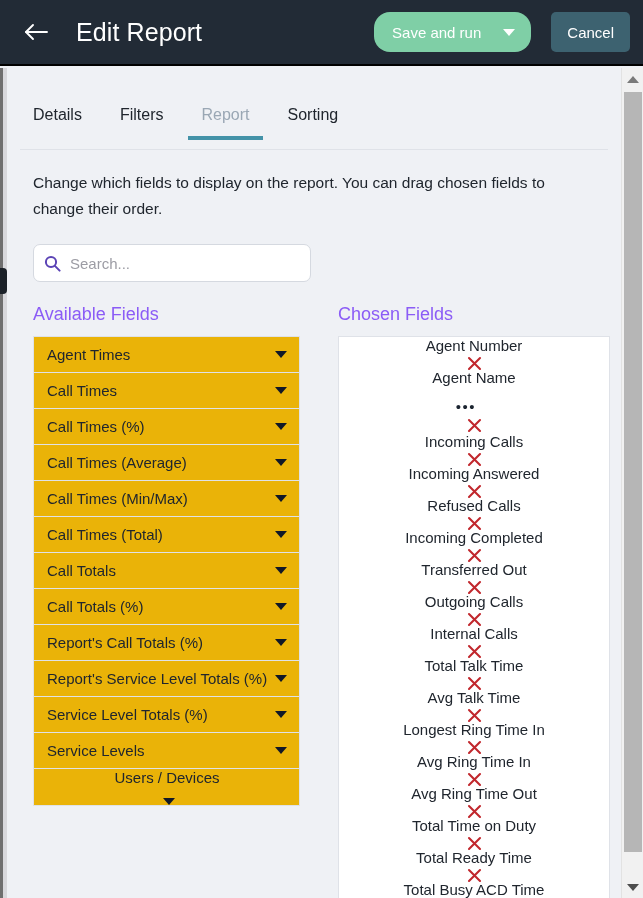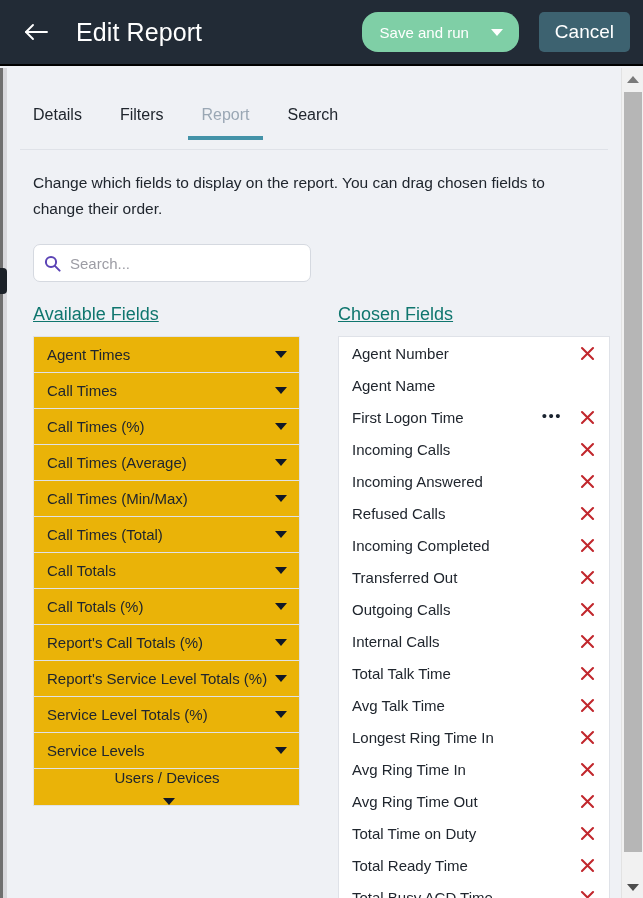--- a/index.html
+++ b/index.html
@@ -59,21 +59,21 @@
     border-left: 6px solid transparent;
     border-right: 6px solid transparent;
     border-top: 7px solid #ffffff;
   }
   .btn-cancel {
     background: #3d6270;
     color: #ffffff;
     border: none; border-radius: 5px;
     height: 40px;
     padding: 0 16px;
-    font-size: 19px;
+    font-size: 15px;
     cursor: pointer;
     white-space: nowrap;
   }
 
   
   .left-rail {
     position: absolute; top: 68px; left: 0;
     width: 7px; height: 830px;
     background: #6f6f6f;
   }
@@ -162,24 +162,23 @@
   .columns {
     display: flex;
     margin-top: 22px;
     padding-left: 26px;
   }
   .col-available { width: 267px; flex: 0 0 auto; }
   .col-chosen { width: 272px; flex: 0 0 auto; margin-left: 38px; }
 
   .col-heading {
     font-size: 18px;
-    color: #0f766e;
+    color: #8b5cf6;
     margin-bottom: 11px;
     white-space: nowrap;
-    text-decoration: underline;
   }
 
   
   .avail-list {
     border: 1px solid #dfe2e8;
     background: #eab308;
   }
   .avail-row {
     height: 36px;
     display: flex; align-items: center;
@@ -208,20 +207,21 @@
   
   .chosen-list {
     border: 1px solid #dfe2e8;
     background: #ffffff;
   }
   .chosen-row {
     height: 32px;
     display: flex; align-items: center;
     padding: 0 13px 0 13px;
     cursor: move;
+    flex-direction: column;
   }
   .chosen-label {
     font-size: 15px;
     color: #20262e;
     white-space: nowrap;
     flex: 1 1 auto;
   }
   .chosen-dots {
     flex: 0 0 auto;
     color: #1b2430;
@@ -297,21 +297,21 @@
     <div class="left-rail-inner"></div>
     <div class="left-handle"></div>
   </div>
 
   <div class="content">
 
     <div class="tabs">
       <div class="tab">Details</div>
       <div class="tab">Filters</div>
       <div class="tab active">Report</div>
-      <div class="tab">Search</div>
+      <div class="tab">Sorting</div>
       <div class="tabs-rule"></div>
     </div>
 
     <div class="description">Change which fields to display on the report. You can drag chosen fields to change their order.</div>
 
     <div class="search-wrap">
       <span class="search-icon">
         <svg width="17" height="17" viewBox="0 0 17 17" aria-hidden="true">
           <circle cx="7" cy="7" r="5.1" fill="none" stroke="#5b43b5" stroke-width="2"></circle>
           <path d="M10.9 10.9 L15.6 15.6" stroke="#5b43b5" stroke-width="2" stroke-linecap="round"></path>
@@ -389,21 +389,20 @@
                 <svg width="15" height="15" viewBox="0 0 15 15" aria-hidden="true">
                   <path d="M2 2 L13 13 M13 2 L2 13" stroke="#c1272d" stroke-width="2.1" stroke-linecap="round"></path>
                 </svg>
               </span>
             </div>
             <div class="chosen-row">
               <span class="chosen-label">Agent Name</span>
               <span class="chosen-x-spacer"></span>
             </div>
             <div class="chosen-row">
-              <span class="chosen-label">First Logon Time</span>
               <span class="chosen-dots">•••</span>
               <span class="chosen-x">
                 <svg width="15" height="15" viewBox="0 0 15 15" aria-hidden="true">
                   <path d="M2 2 L13 13 M13 2 L2 13" stroke="#c1272d" stroke-width="2.1" stroke-linecap="round"></path>
                 </svg>
               </span>
             </div>
             <div class="chosen-row">
               <span class="chosen-label">Incoming Calls</span>
               <span class="chosen-x">

